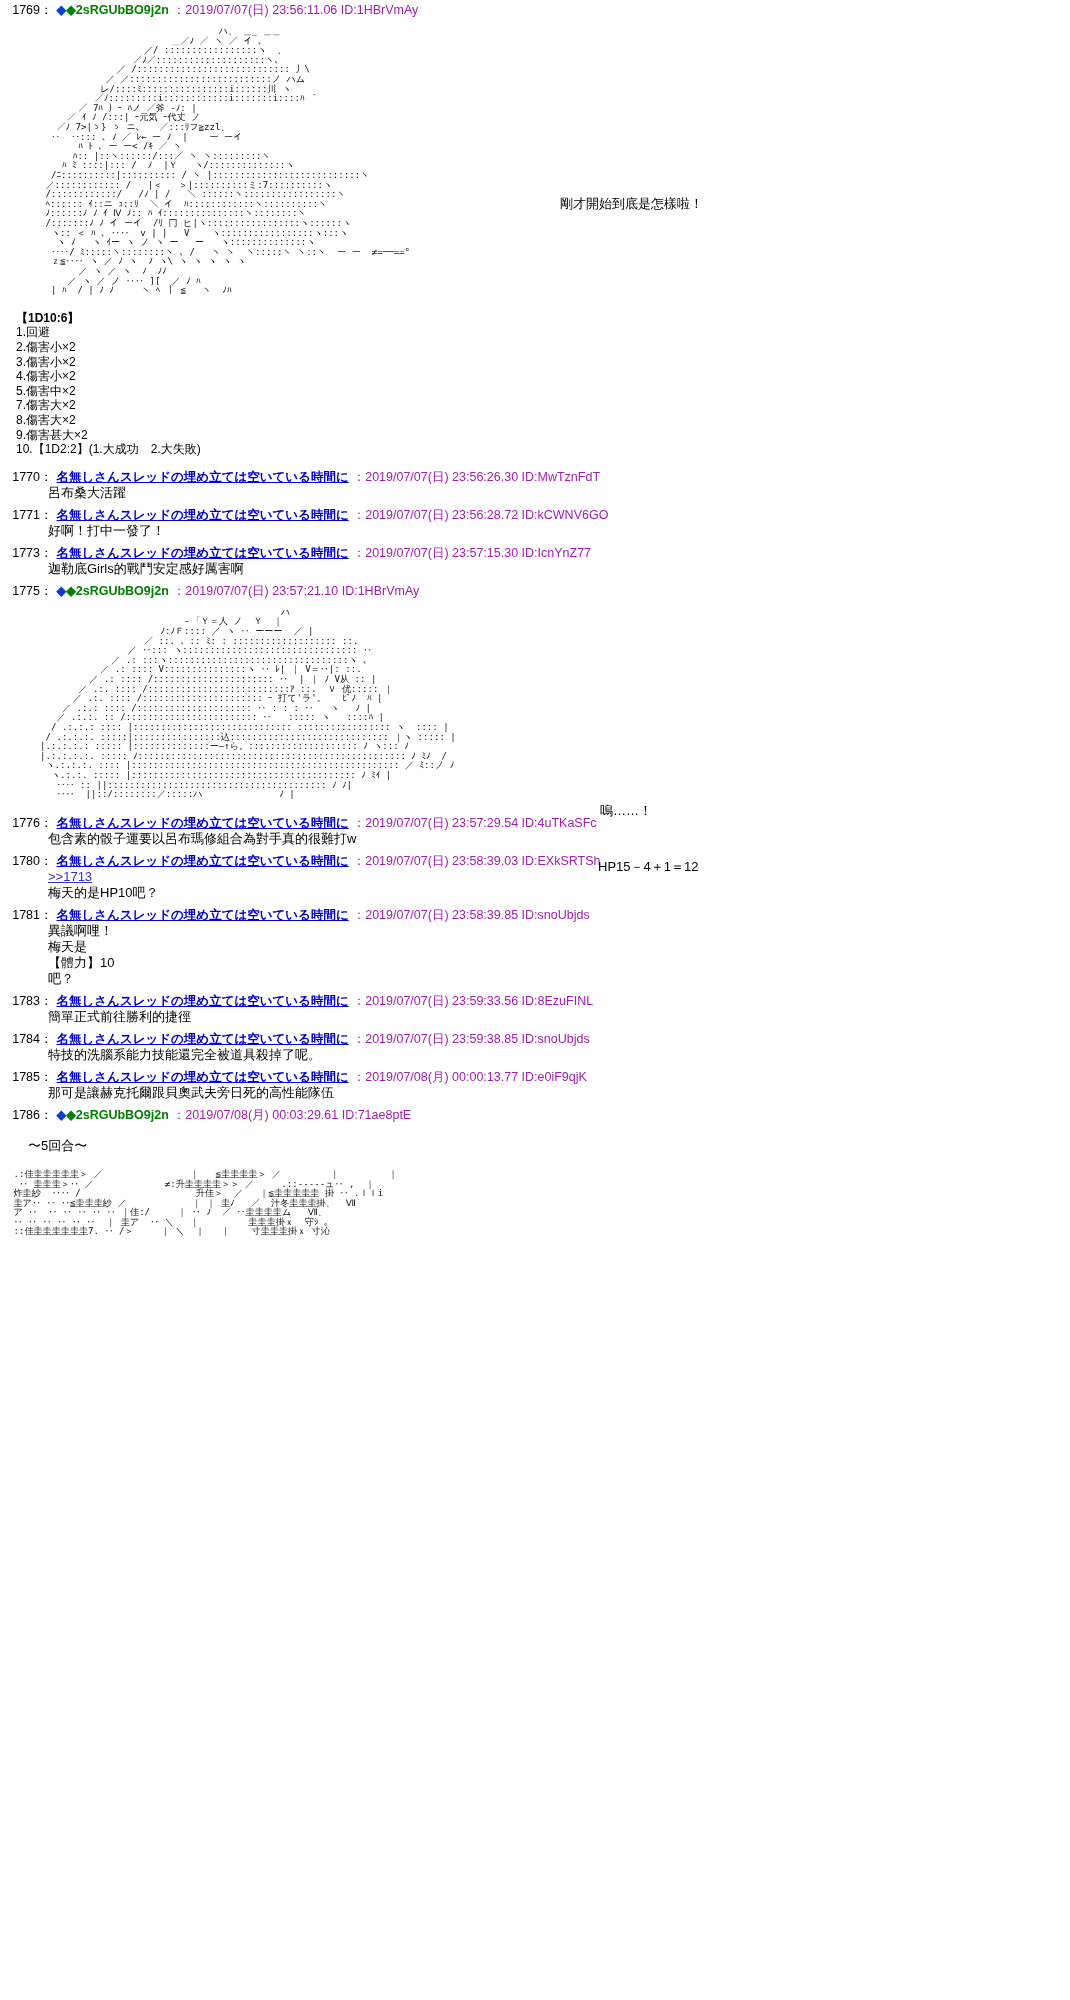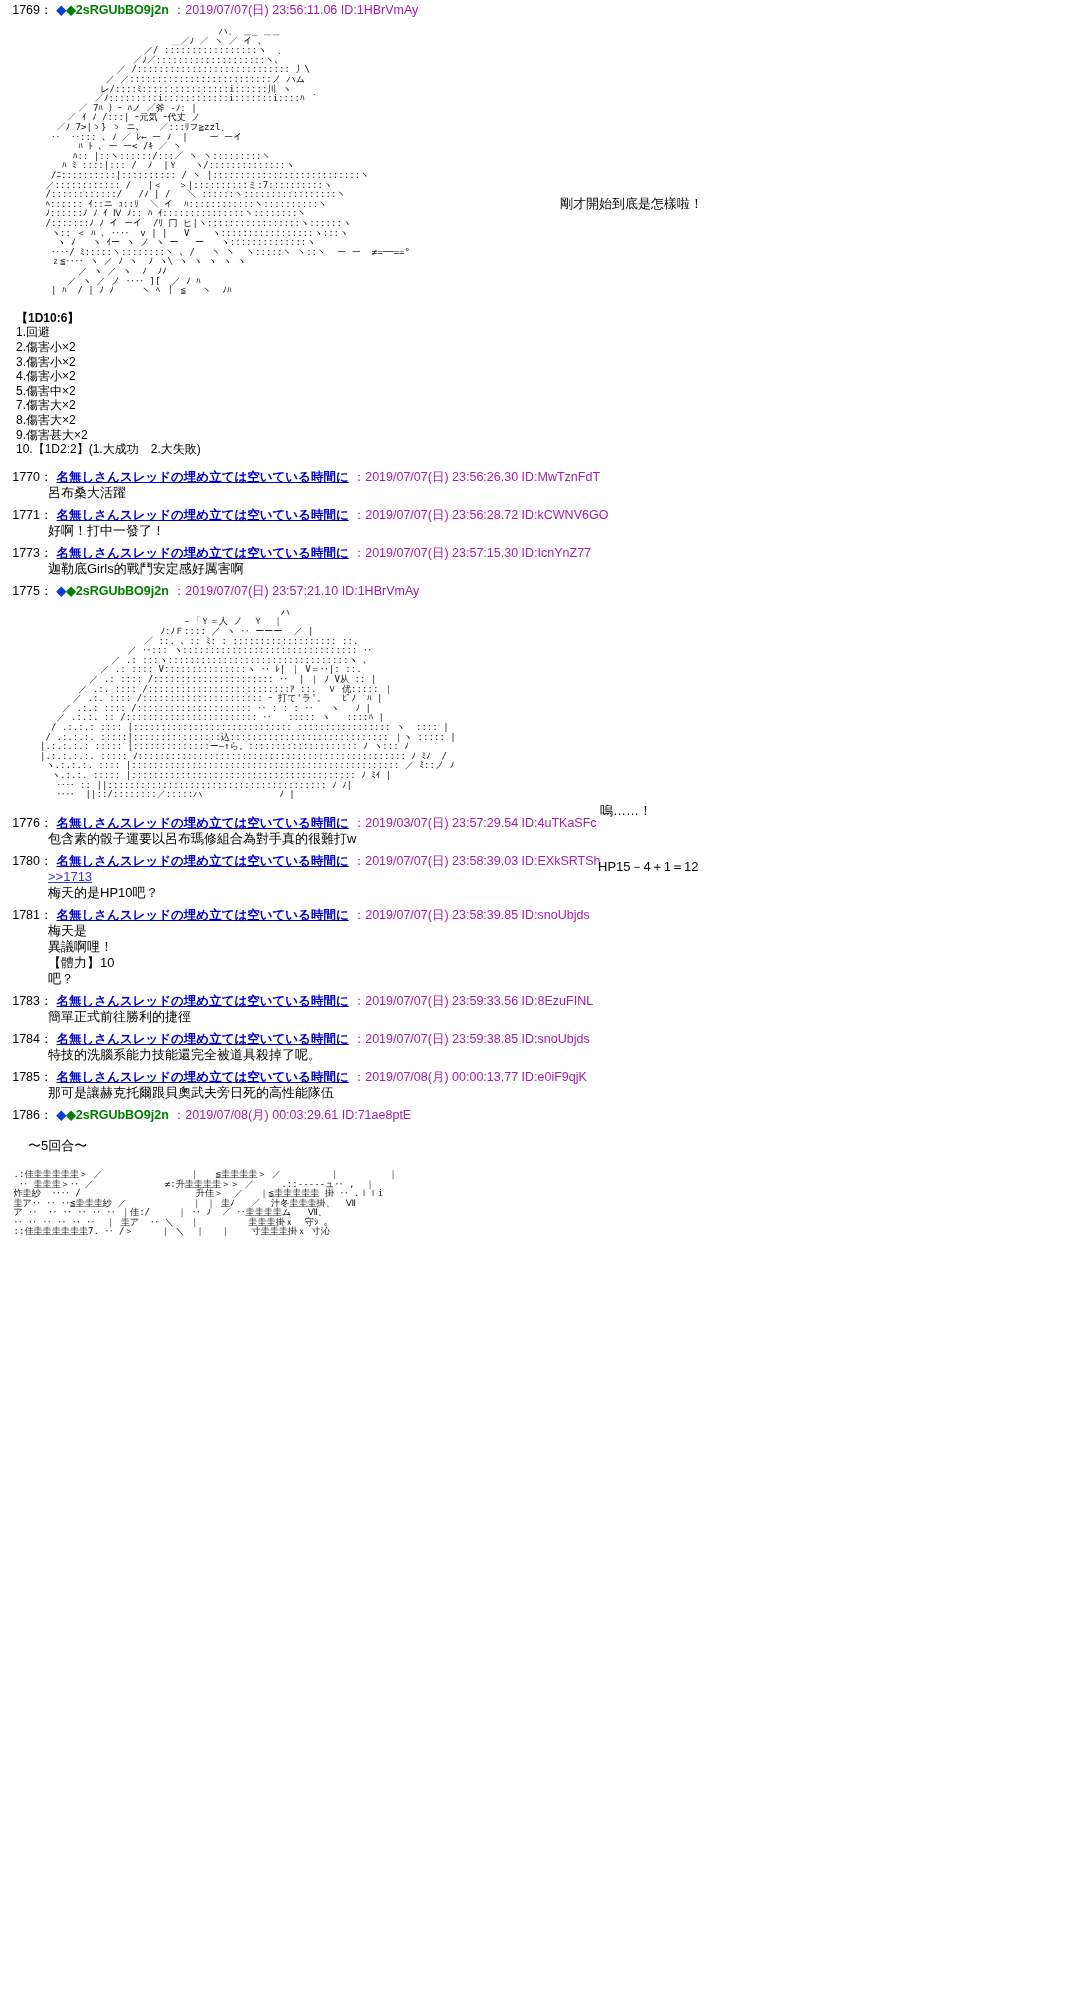--- a/index.html
+++ b/index.html
@@ -236,21 +236,21 @@
     </div>
   </div>
 
   <div class="spacer-sm"></div>
 
   <div class="post">
     <div class="post-header">
       <span class="post-num">1776</span>
       <span class="colon">：</span>
       <span class="poster-name">名無しさんスレッドの埋め立ては空いている時間に</span>
-      <span class="post-meta">：<span>2019/03/07(日) 23:57:29.54 ID:4uTKaSFc</span></span>
+      <span class="post-meta">：<span>2019/07/07(日) 23:57:29.54 ID:4uTKaSFc</span></span>
     </div>
     <div class="post-body">
       <div class="line">包含素的骰子運要以呂布瑪修組合為對手真的很難打w</div>
     </div>
   </div>
 
   <div class="post">
     <div class="post-header">
       <span class="post-num">1780</span>
       <span class="colon">：</span>
@@ -264,22 +264,22 @@
   </div>
 
   <div class="post">
     <div class="post-header">
       <span class="post-num">1781</span>
       <span class="colon">：</span>
       <span class="poster-name">名無しさんスレッドの埋め立ては空いている時間に</span>
       <span class="post-meta">：<span>2019/07/07(日) 23:58:39.85 ID:snoUbjds</span></span>
     </div>
     <div class="post-body">
+      <div class="line">異議啊哩！</div>
       <div class="line">梅天是</div>
-      <div class="line">異議啊哩！</div>
       <div class="line">【體力】10</div>
       <div class="line">吧？</div>
     </div>
   </div>
 
   <div class="post">
     <div class="post-header">
       <span class="post-num">1783</span>
       <span class="colon">：</span>
       <span class="poster-name">名無しさんスレッドの埋め立ては空いている時間に</span>

